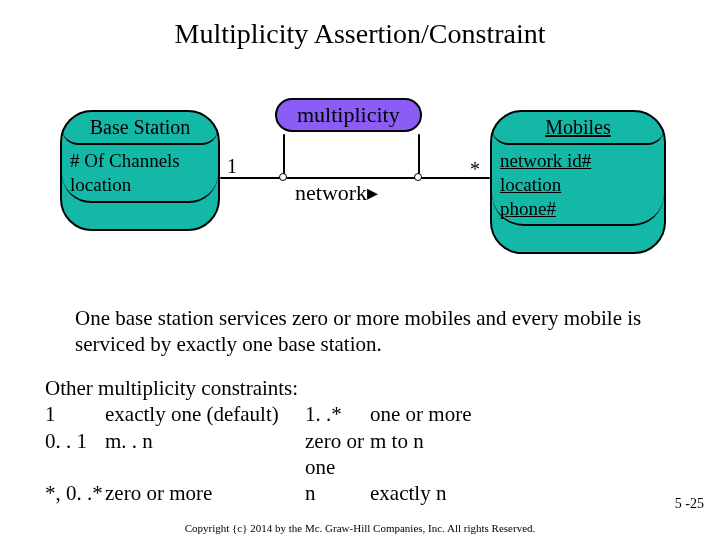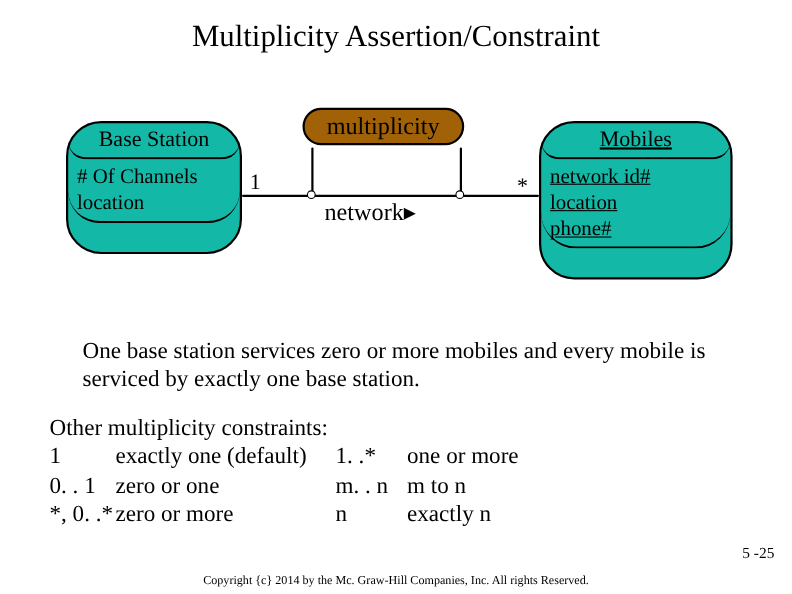--- a/index.html
+++ b/index.html
@@ -8,21 +8,21 @@
   .title { position: absolute; top: 18px; left: 0; width: 100%; text-align: center; font-size: 28px; }
   .uml-box { position: absolute; border: 2px solid #000; background: #14b8a6; }
   .uml-name { border-bottom: 2px solid #000; text-align: center; padding: 4px 6px; font-size: 20px; }
   .uml-attrs { border-bottom: 2px solid #000; padding: 4px 8px; font-size: 19px; min-height: 28px; line-height: 1.25; }
   .uml-ops { padding: 4px 8px; min-height: 26px; }
   #box-left { left: 60px; top: 110px; width: 160px; }
   #box-right { left: 490px; top: 110px; width: 176px; text-decoration: underline; }
   .assoc-line { position: absolute; background: #000; height: 2px; }
   #assoc { left: 220px; top: 177px; width: 270px; }
   .assoc-text { position: absolute; font-size: 20px; }
-  #mult-box { position: absolute; border: 2px solid #000; padding: 2px 20px; font-size: 22px; background: #a16207; z-index: 2; }
+  #mult-box { position: absolute; border: 2px solid #000; padding: 2px 20px; font-size: 22px; background: #8b5cf6; z-index: 2; }
   #mult-box { left: 275px; top: 98px; }
   .mult-conn { position: absolute; width: 2px; background: #000; }
   #conn-left { left: 283px; top: 134px; height: 43px; }
   #conn-right { left: 418px; top: 134px; height: 43px; }
   .dot { position: absolute; width: 8px; height: 8px; border: 1px solid #000; border-radius: 50%; background: #fff; }
   #dot-left { left: 279px; top: 173px; }
   #dot-right { left: 414px; top: 173px; }
   #mult-left { left: 227px; top: 155px; }
   #mult-right { left: 470px; top: 158px; }
   #service { left: 295px; top: 180px; font-size: 22px; }
@@ -75,22 +75,22 @@
 
   <div class="rules">
     <div class="rules-head">Other multiplicity constraints:</div>
     <div class="rules-grid">
       <span>1</span>
       <span>exactly one (default)</span>
       <span>1. .*</span>
       <span>one or more</span>
 
       <span>0. . 1</span>
+      <span>m. . n</span>
       <span>zero or one</span>
-      <span>m. . n</span>
       <span> m to n</span>
 
       <span>*, 0. .*</span>
       <span>zero or more</span>
       <span> n</span>
       <span>exactly n</span>
     </div>
   </div>
 
   <div class="pagenum">5 -25</div>

